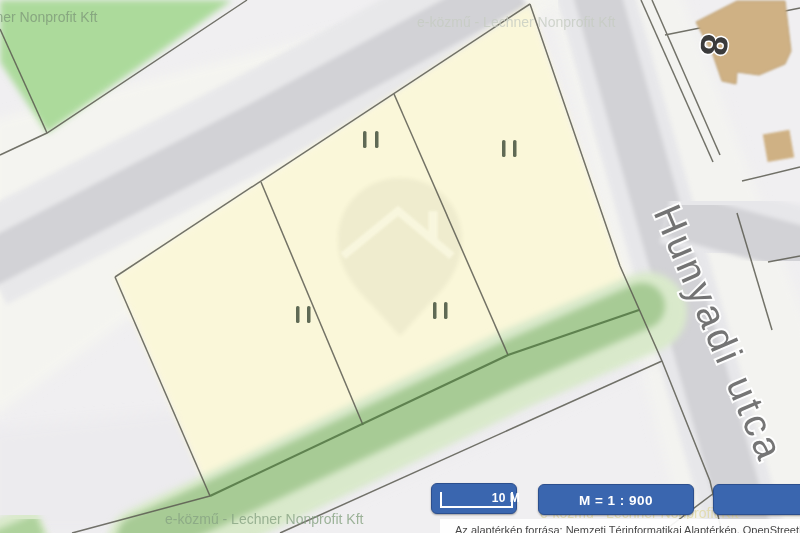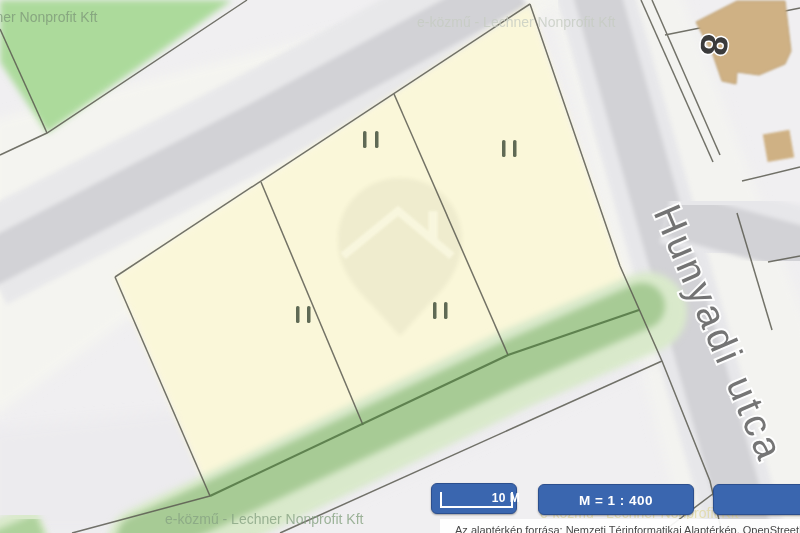--- a/index.html
+++ b/index.html
@@ -149,17 +149,17 @@
 
   <text x="455" y="534" font-size="11" fill="#474747" font-family="Liberation Sans, sans-serif">Az alaptérkép forrása: Nemzeti Térinformatikai Alaptérkép, OpenStreetM</text>
 </svg>
 
 <div style="position:absolute;left:431px;top:483px;width:86px;height:31px;background:#3a66af;border-radius:6px;border:1px solid #2c4f8e;box-sizing:border-box;box-shadow:0 1px 2px rgba(0,0,0,0.35);">
   <div style="position:absolute;left:8px;top:8px;width:69px;height:14px;border-left:2px solid #fff;border-right:2px solid #fff;border-bottom:2px solid #fff;"></div>
   <div style="position:absolute;left:0;top:7px;width:84px;text-align:center;color:#fff;font-size:12px;font-weight:bold;letter-spacing:0.5px;margin-left:32px;">10 M</div>
 </div>
 
 <div style="position:absolute;left:538px;top:484px;width:156px;height:31px;background:#3a66af;border-radius:6px;border:1px solid #2c4f8e;box-sizing:border-box;box-shadow:0 1px 2px rgba(0,0,0,0.35);">
-  <div style="position:absolute;left:0;top:8px;width:154px;text-align:center;color:#fff;font-size:13.5px;font-weight:bold;letter-spacing:0.5px;">M = 1 : 400</div>
+  <div style="position:absolute;left:0;top:8px;width:154px;text-align:center;color:#fff;font-size:13.5px;font-weight:bold;letter-spacing:0.5px;">M = 1 : 900</div>
 </div>
 
 <div style="position:absolute;left:713px;top:484px;width:100px;height:31px;background:#3a66af;border-radius:6px;border:1px solid #2c4f8e;box-sizing:border-box;box-shadow:0 1px 2px rgba(0,0,0,0.35);"></div>
 </div>
 
 </body></html>

